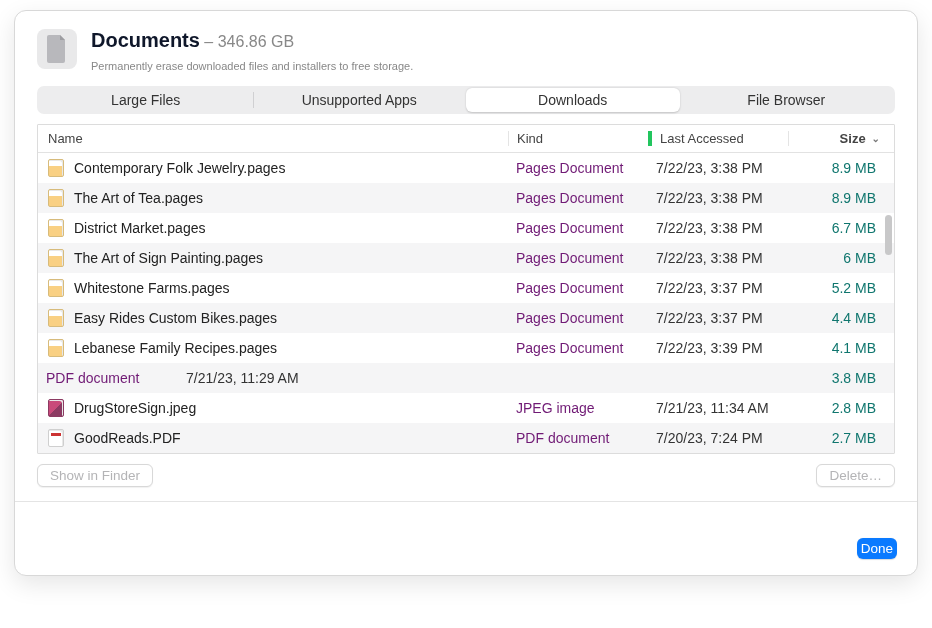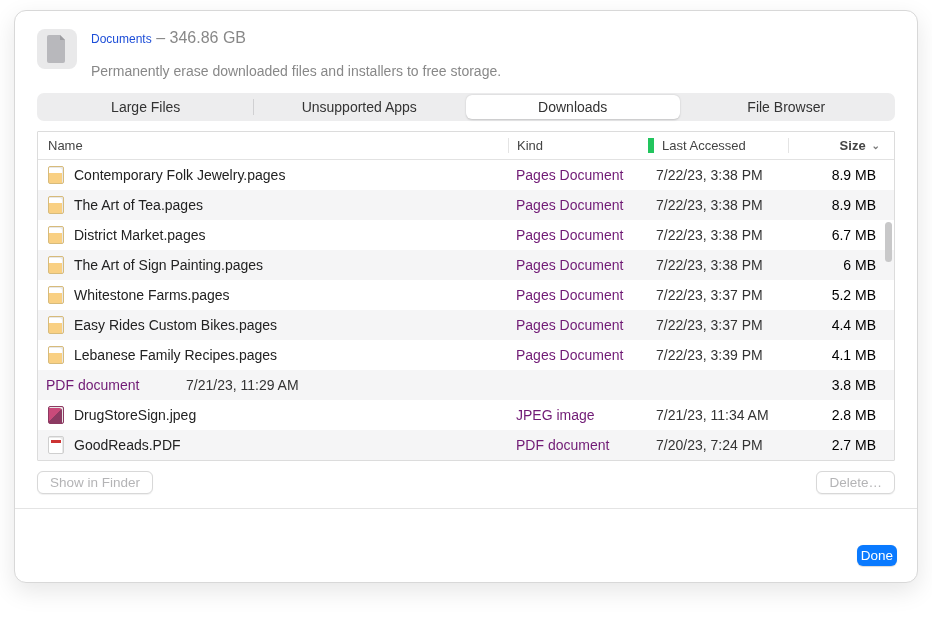--- a/index.html
+++ b/index.html
@@ -21,23 +21,23 @@
     padding: 18px 22px 14px 22px;
   }
   .header-icon {
     width: 40px; height: 40px;
     background: #e9e9ea;
     border-radius: 8px;
     display: flex; align-items: center; justify-content: center;
     flex-shrink: 0;
   }
   .header-icon svg { width: 24px; height: 28px; fill: #8e8e93; }
-  .header-text h1 { font-size: 12px; font-weight: 400; color: #1d4ed8; display: inline; }
+  .header-text h1 { font-size: 20px; font-weight: 700; color: #0f172a; display: inline; }
   .header-text .size { font-size: 16px; font-weight: 400; color: #888; }
-  .header-text .sub { font-size: 14px; color: #888; margin-top: 16px; }
+  .header-text .sub { font-size: 11px; color: #888; margin-top: 8px; }
   .tabs-wrap { padding: 0 22px; }
   .tabs {
     display: flex;
     background: #ededee;
     border-radius: 7px;
     padding: 2px;
     height: 28px;
     gap: 0;
   }
   .tab {
@@ -76,38 +76,38 @@
     align-items: center;
     font-size: 13px;
     color: #444;
     height: 28px;
     background: #fff;
     border-bottom: 1px solid #e2e2e2;
   }
   .th { padding: 0 8px; display: flex; align-items: center; }
   .th.name { flex: 0 0 470px; padding-left: 10px; }
   .th.kind { flex: 0 0 140px; border-left: 1px solid #e4e4e4; }
-  .th.accessed { flex: 0 0 140px; border-left: 6px solid #22c55e; }
+  .th.accessed { flex: 0 0 140px; border-left: 4px solid #22c55e; }
   .th.size { flex: 1 1 auto; border-left: 1px solid #e4e4e4; justify-content: flex-end; gap: 6px; padding-right: 14px; font-weight: 600; }
   .th.size .chev { font-size: 10px; color: #777; }
 
   .tbody { max-height: 300px; overflow-y: auto; }
   .row {
     display: flex;
     align-items: center;
     height: 30px;
     font-size: 14px;
     color: #222;
   }
   .row:nth-child(even) { background: #f5f5f6; }
   .cell { padding: 0 8px; white-space: nowrap; overflow: hidden; text-overflow: ellipsis; }
   .cell.name { flex: 0 0 470px; padding-left: 10px; display: flex; align-items: center; gap: 10px; }
   .cell.kind { flex: 0 0 140px; color: #701a75; }
   .cell.accessed { flex: 0 0 140px; color: #333; }
-  .cell.size { flex: 1 1 auto; text-align: right; padding-right: 18px; color: #000000; }
+  .cell.size { flex: 1 1 auto; text-align: right; padding-right: 18px; color: #0f766e; }
   .file-ico {
     width: 16px; height: 18px;
     background: #fff;
     border: 1px solid #cfcfcf;
     border-radius: 2px;
     flex-shrink: 0;
     position: relative;
     box-shadow: inset -3px 3px 0 -2px #e8e8e8;
   }
   .file-ico.pages { background: linear-gradient(180deg,#fff 0 40%, #f9d083 40% 100%); border-color: #d7bb7b; }

